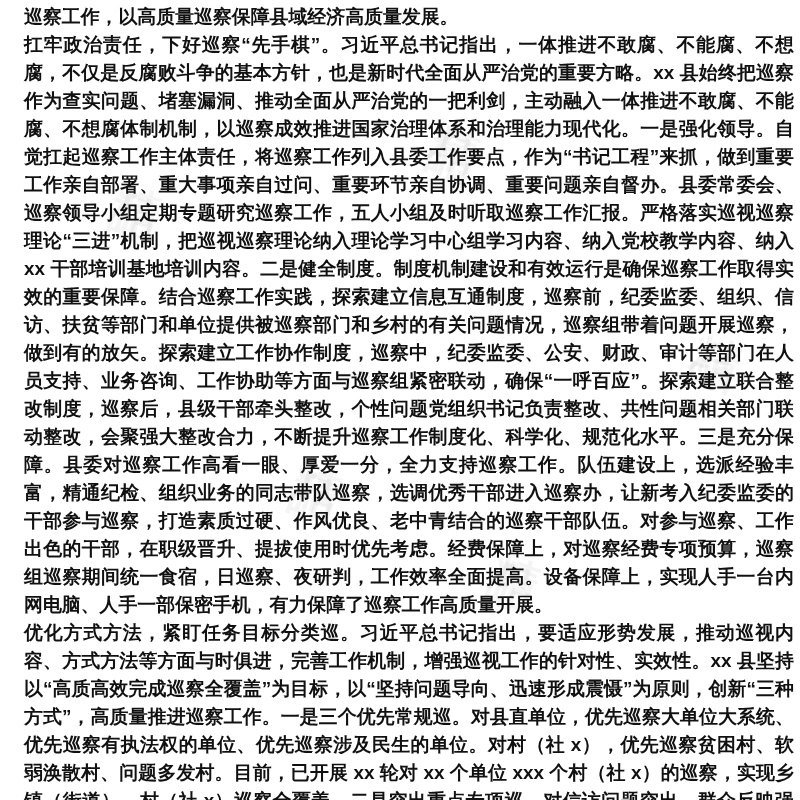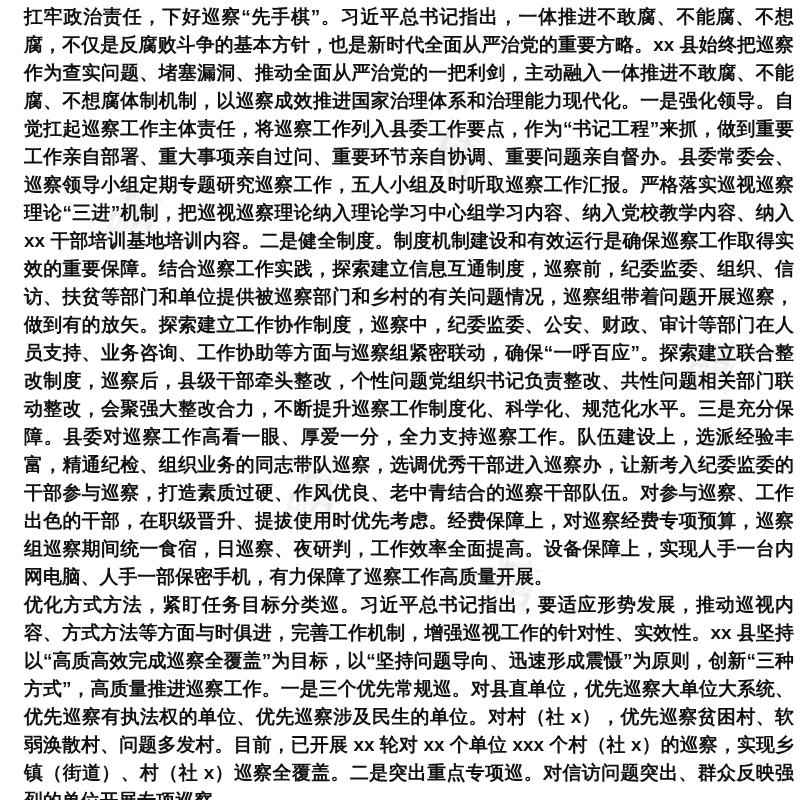--- a/index.html
+++ b/index.html
@@ -62,17 +62,18 @@
 
   <div class="watermark-layer">
     <span class="wm wm1">精品</span>
     <span class="wm wm2">精品</span>
     <span class="wm wm3">精品</span>
     <span class="wm wm4">精品</span>
     <span class="wm wm5">精品</span>
   </div>
 
   <div class="content">
+    <p>巡察工作，以高质量巡察保障县域经济高质量发展。</p>
     <p>扛牢政治责任，下好巡察“先手棋”。习近平总书记指出，一体推进不敢腐、不能腐、不想腐，不仅是反腐败斗争的基本方针，也是新时代全面从严治党的重要方略。xx 县始终把巡察作为查实问题、堵塞漏洞、推动全面从严治党的一把利剑，主动融入一体推进不敢腐、不能腐、不想腐体制机制，以巡察成效推进国家治理体系和治理能力现代化。一是强化领导。自觉扛起巡察工作主体责任，将巡察工作列入县委工作要点，作为“书记工程”来抓，做到重要工作亲自部署、重大事项亲自过问、重要环节亲自协调、重要问题亲自督办。县委常委会、巡察领导小组定期专题研究巡察工作，五人小组及时听取巡察工作汇报。严格落实巡视巡察理论“三进”机制，把巡视巡察理论纳入理论学习中心组学习内容、纳入党校教学内容、纳入 xx 干部培训基地培训内容。二是健全制度。制度机制建设和有效运行是确保巡察工作取得实效的重要保障。结合巡察工作实践，探索建立信息互通制度，巡察前，纪委监委、组织、信访、扶贫等部门和单位提供被巡察部门和乡村的有关问题情况，巡察组带着问题开展巡察，做到有的放矢。探索建立工作协作制度，巡察中，纪委监委、公安、财政、审计等部门在人员支持、业务咨询、工作协助等方面与巡察组紧密联动，确保“一呼百应”。探索建立联合整改制度，巡察后，县级干部牵头整改，个性问题党组织书记负责整改、共性问题相关部门联动整改，会聚强大整改合力，不断提升巡察工作制度化、科学化、规范化水平。三是充分保障。县委对巡察工作高看一眼、厚爱一分，全力支持巡察工作。队伍建设上，选派经验丰富，精通纪检、组织业务的同志带队巡察，选调优秀干部进入巡察办，让新考入纪委监委的干部参与巡察，打造素质过硬、作风优良、老中青结合的巡察干部队伍。对参与巡察、工作出色的干部，在职级晋升、提拔使用时优先考虑。经费保障上，对巡察经费专项预算，巡察组巡察期间统一食宿，日巡察、夜研判，工作效率全面提高。设备保障上，实现人手一台内网电脑、人手一部保密手机，有力保障了巡察工作高质量开展。</p>
     <p>优化方式方法，紧盯任务目标分类巡。习近平总书记指出，要适应形势发展，推动巡视内容、方式方法等方面与时俱进，完善工作机制，增强巡视工作的针对性、实效性。xx 县坚持以“高质高效完成巡察全覆盖”为目标，以“坚持问题导向、迅速形成震慑”为原则，创新“三种方式”，高质量推进巡察工作。一是三个优先常规巡。对县直单位，优先巡察大单位大系统、优先巡察有执法权的单位、优先巡察涉及民生的单位。对村（社 x），优先巡察贫困村、软弱涣散村、问题多发村。目前，已开展 xx 轮对 xx 个单位 xxx 个村（社 x）的巡察，实现乡镇（街道）、村（社 x）巡察全覆盖。二是突出重点专项巡。对信访问题突出、群众反映强烈的单位开展专项巡察。</p>
   </div>
 
 </div>
 
 </body></html>

